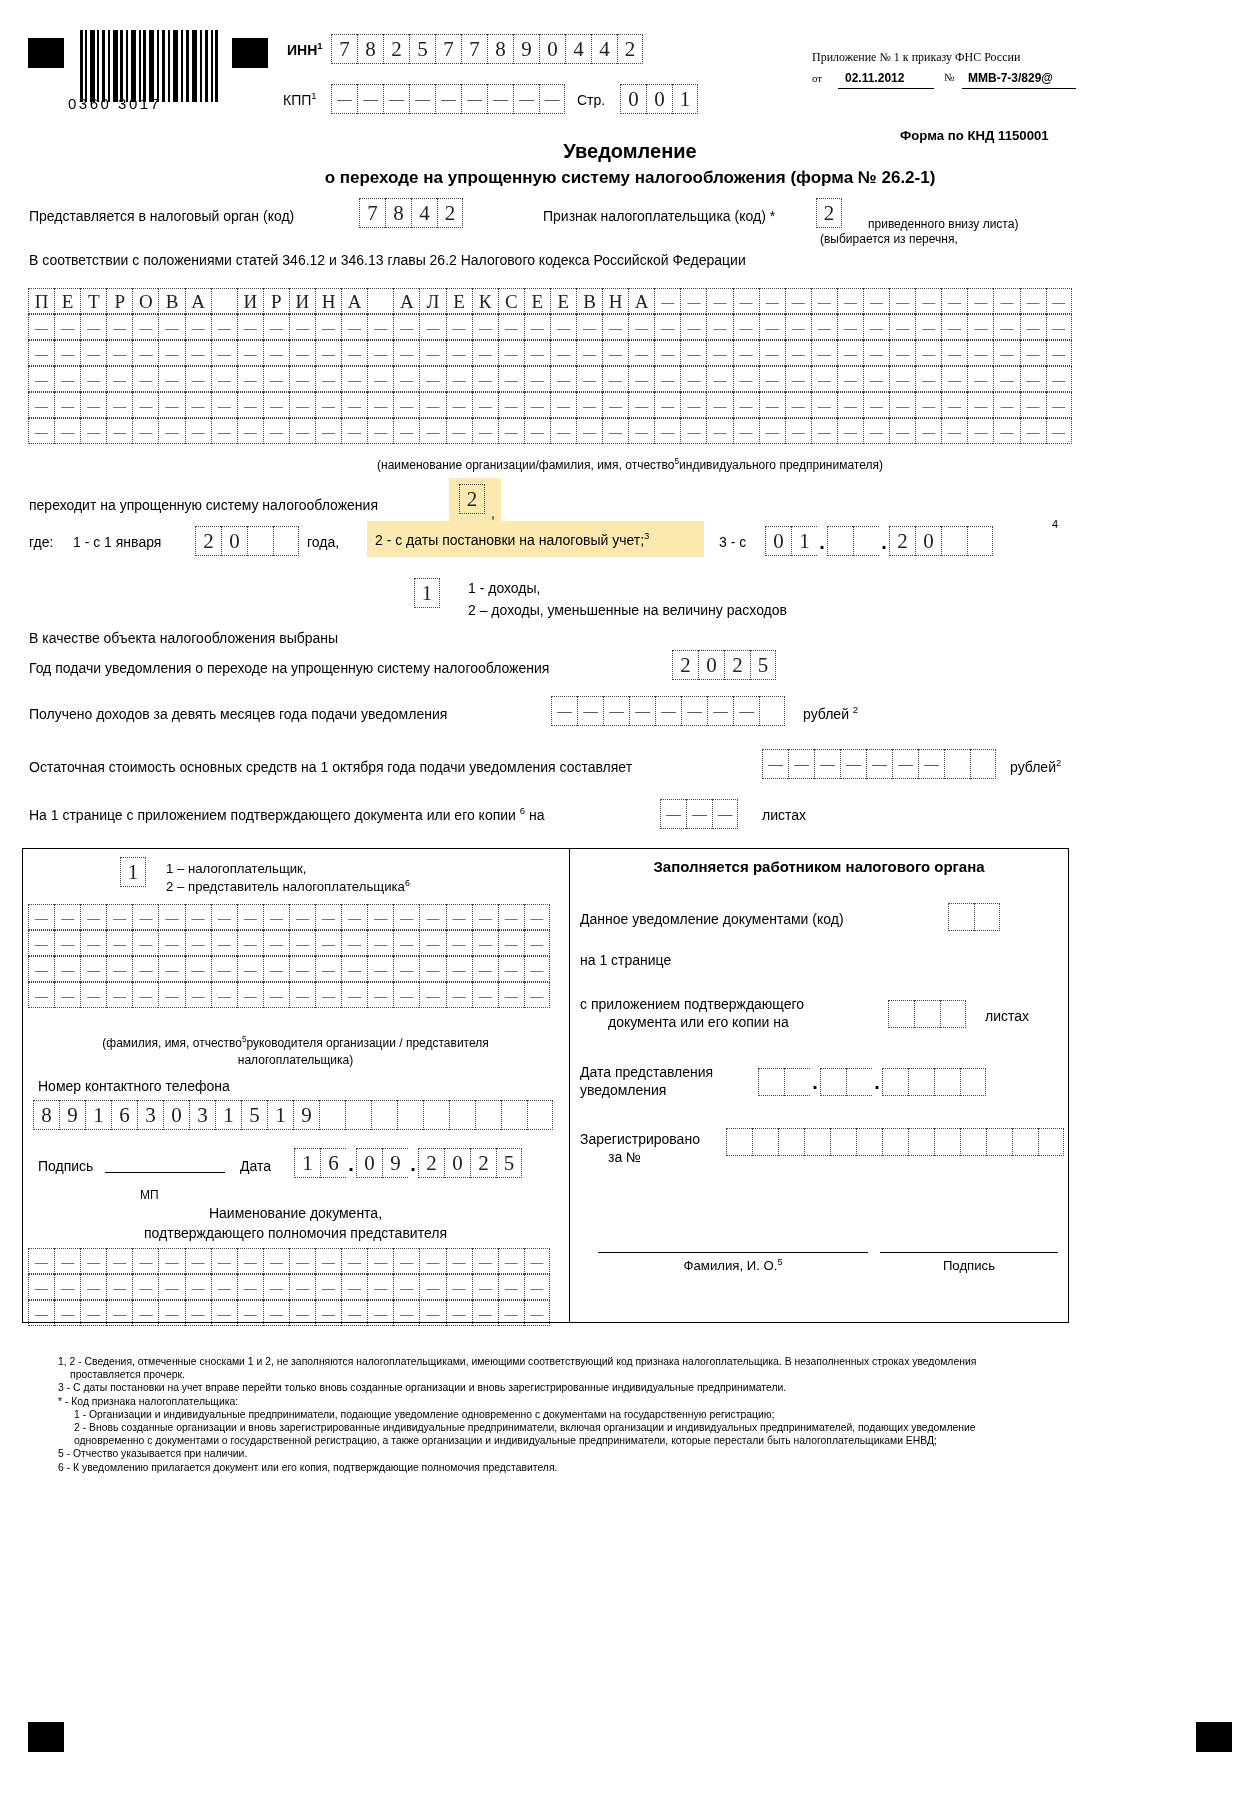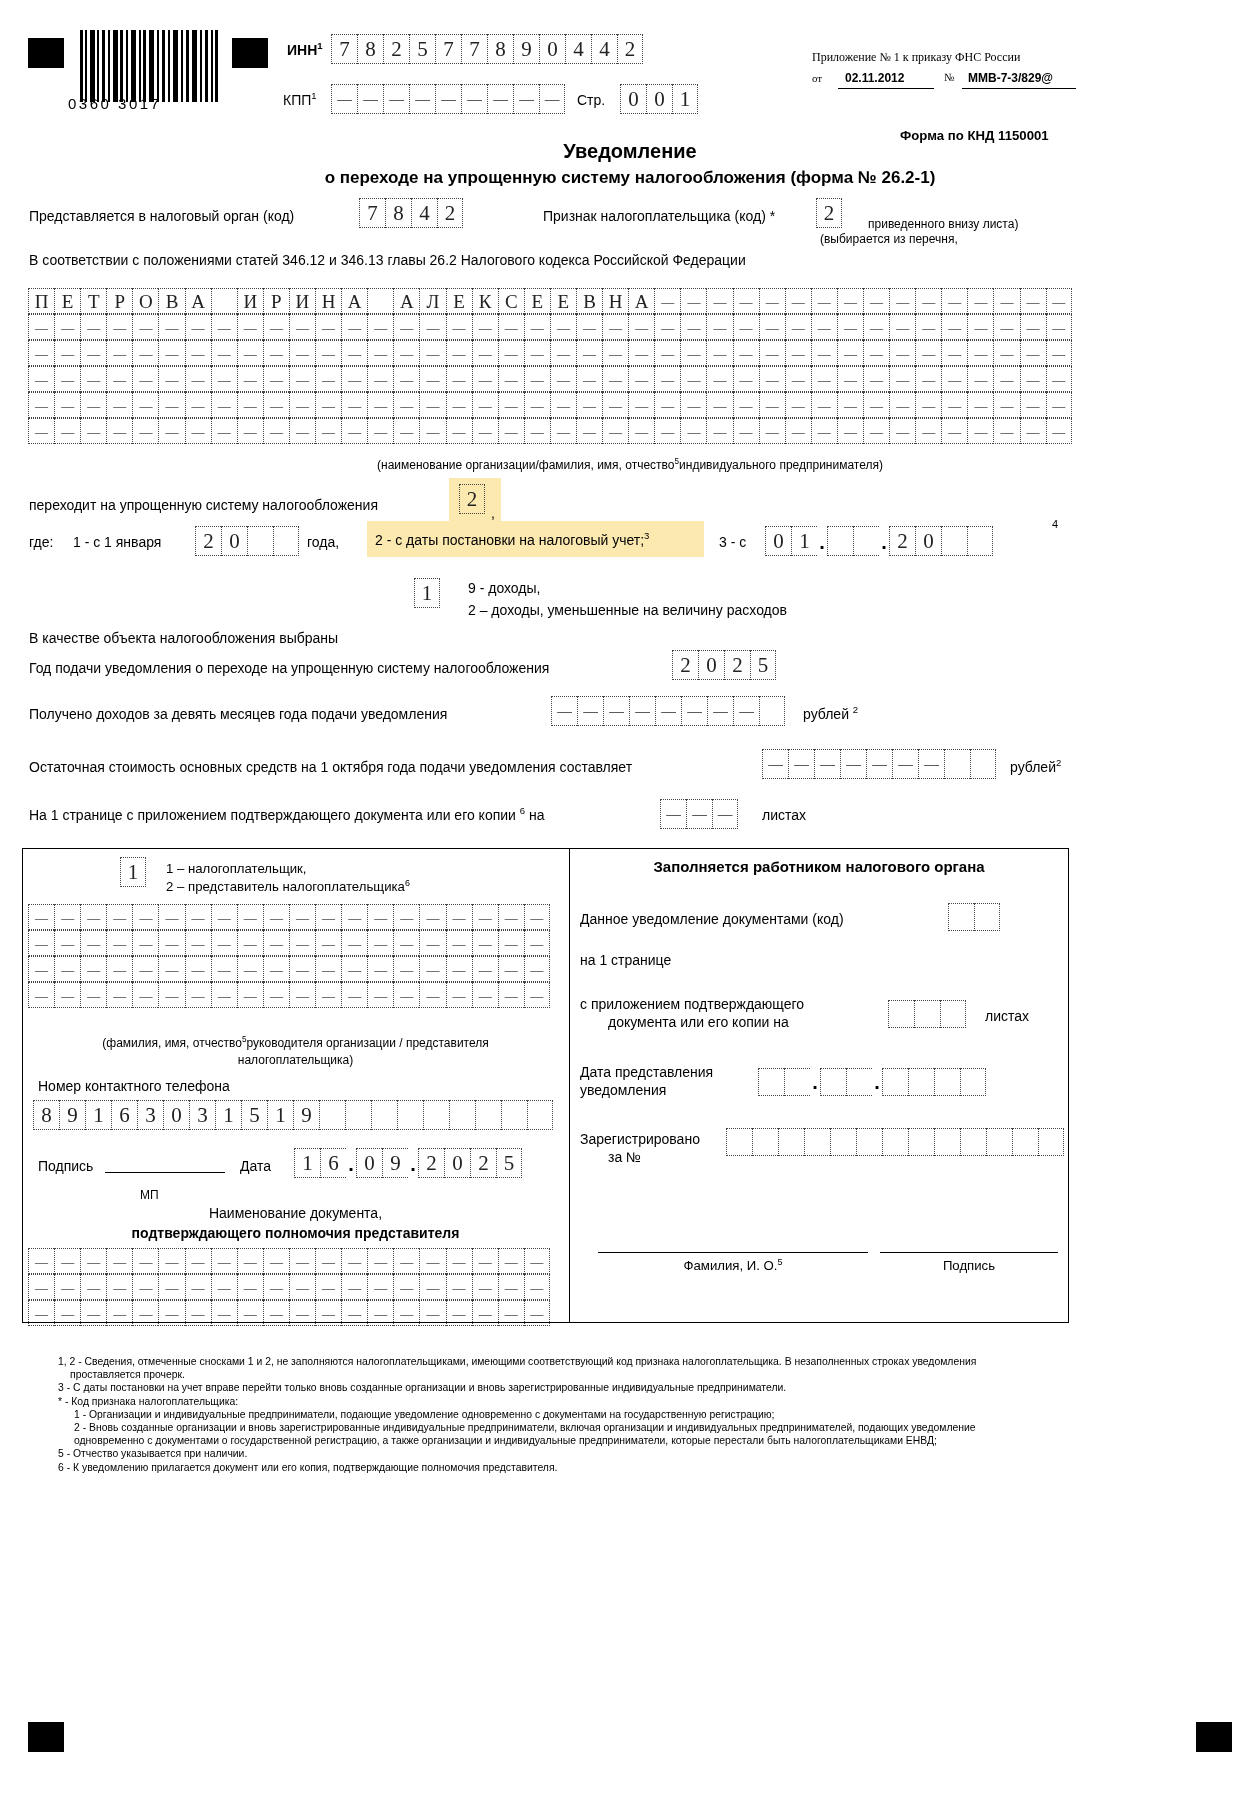--- a/index.html
+++ b/index.html
@@ -488,21 +488,21 @@
       <div class="cell" style="width: 26px; height: 30px; font-size: 21px;">0</div>
       <div class="cell" style="width: 26px; height: 30px; font-size: 21px;"></div>
       <div class="cell" style="width: 26px; height: 30px; font-size: 21px;"></div>
     </div>
   <div class="t fs11" style="left:1052px; top:518px;">4</div>
 
   <div class="t fs14" style="left:29px; top:588px;margin-top:42px;">В качестве объекта налогообложения выбраны</div>
   <div class="cells" id="object-cells" style="left:414px; top:578px;">
       <div class="cell" style="width: 26px; height: 30px; font-size: 21px;">1</div>
     </div>
-  <div class="t fs14" style="left:468px; top:580px;">9 - доходы,</div>
+  <div class="t fs14" style="left:468px; top:580px;">1 - доходы,</div>
   <div class="t fs14" style="left:468px; top:602px;">2 – доходы, уменьшенные на  величину расходов</div>
 
   <div class="t fs14" style="left:29px; top:660px;">Год подачи уведомления о переходе на упрощенную систему налогообложения</div>
   <div class="cells" id="filing-year-cells" style="left:672px; top:650px;">
       <div class="cell" style="width: 26px; height: 30px; font-size: 21px;">2</div>
       <div class="cell" style="width: 26px; height: 30px; font-size: 21px;">0</div>
       <div class="cell" style="width: 26px; height: 30px; font-size: 21px;">2</div>
       <div class="cell" style="width: 26px; height: 30px; font-size: 21px;">5</div>
     </div>
 
@@ -693,21 +693,21 @@
       <div class="cell" style="width: 26px; height: 30px; font-size: 21px;">9</div>
       <div class="dotsep" style="height: 30px;">.</div>
       <div class="cell" style="width: 26px; height: 30px; font-size: 21px;">2</div>
       <div class="cell" style="width: 26px; height: 30px; font-size: 21px;">0</div>
       <div class="cell" style="width: 26px; height: 30px; font-size: 21px;">2</div>
       <div class="cell" style="width: 26px; height: 30px; font-size: 21px;">5</div>
     </div>
   <div class="t fs12" style="left:140px; top:1188px;">МП</div>
 
   <div class="t fs14" style="left:22px; top:1205px; width:547px; text-align:center;">Наименование документа,</div>
-  <div class="t fs14" style="left:22px; top:1225px; width:547px; text-align:center;font-weight:bold;">подтверждающего полномочия представителя</div>
+  <div class="t fs14" style="left:22px; top:1225px; width:547px; text-align:center;">подтверждающего полномочия представителя</div>
 
   <div id="doc-grid">
       <div class="gridrow" style="left: 28px; top: 1248px;">
         <div class="cell" style="width: 26.1px; height: 26px; font-size: 13px;">—</div>
         <div class="cell" style="width: 26.1px; height: 26px; font-size: 13px;">—</div>
         <div class="cell" style="width: 26.1px; height: 26px; font-size: 13px;">—</div>
         <div class="cell" style="width: 26.1px; height: 26px; font-size: 13px;">—</div>
         <div class="cell" style="width: 26.1px; height: 26px; font-size: 13px;">—</div>
         <div class="cell" style="width: 26.1px; height: 26px; font-size: 13px;">—</div>
         <div class="cell" style="width: 26.1px; height: 26px; font-size: 13px;">—</div>

